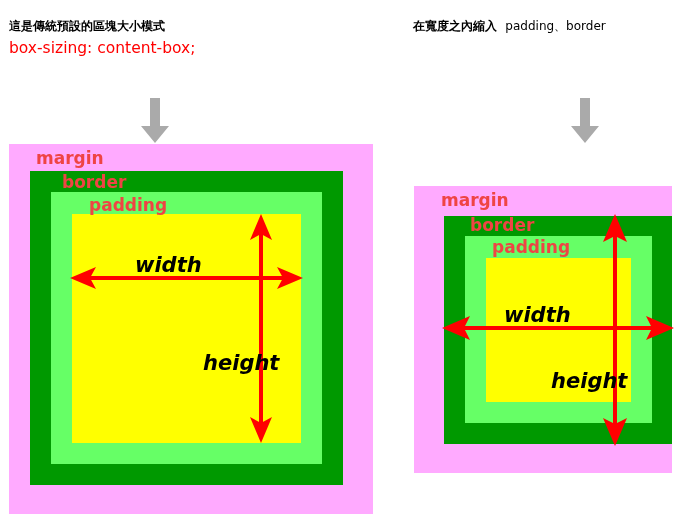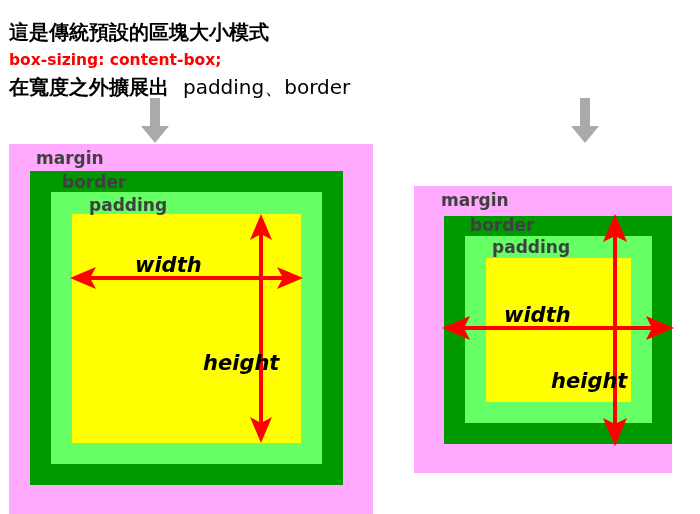--- a/index.html
+++ b/index.html
@@ -16,30 +16,30 @@
   }
 
   
   .caption {
     position: absolute;
     line-height: 1.55;
     color: #000000;
     white-space: nowrap;
   }
   .caption .line {
-    font-size: 20px;
+    font-size: 12px;
     font-weight: bold;
     letter-spacing: 0px;
   }
   .caption .line.plain {
     font-weight: bold;
   }
   .caption .line.code {
     color: #ff0000;
-    font-weight: bold;
+    font-weight: normal;
     font-size: 15.5px;
   }
   .caption .line .latin {
     font-weight: normal;
   }
 
   #caption-left  { left: 9px;   top: 17px; }
   #caption-right { left: 413px; top: 17px; }
 
   
@@ -68,21 +68,21 @@
   }
   .content-box {
     position: absolute;
     background: #ffff00;
   }
 
   .layer-label {
     position: absolute;
     font-size: 17px;
     font-weight: bold;
-    color: #404040;
+    color: #ef4444;
     white-space: nowrap;
     z-index: 6;
   }
 
   .dim-label {
     position: absolute;
     font-size: 21px;
     font-weight: bold;
     color: #000000;
     white-space: nowrap;
@@ -125,24 +125,24 @@
   #dim-height-right { left: 551px; top: 369px; }
 
   #arrows-right { left: 432px; top: 204px; width: 252px; height: 252px; }
 </style>
 </head>
 <body>
 
 <div class="caption" id="caption-left">
   <div class="line plain">這是傳統預設的區塊大小模式</div>
   <div class="line code">box-sizing: content-box;</div>
-  <div class="line plain"><span>在寬度之外擴展出</span>&nbsp;&nbsp;<span class="latin">padding、border</span></div>
 </div>
 
 <div class="caption" id="caption-right">
+  <div class="line plain"><span>在寬度之內縮入</span>&nbsp;&nbsp;<span class="latin">padding、border</span></div>
 </div>
 
 <svg class="down-arrow" id="arrow-left-down" viewBox="0 0 30 46">
   <polygon points="10,0 20,0 20,28 29,28 15,45 1,28 10,28" fill="#aaaaaa"></polygon>
 </svg>
 <svg class="down-arrow" id="arrow-right-down" viewBox="0 0 30 46">
   <polygon points="10,0 20,0 20,28 29,28 15,45 1,28 10,28" fill="#aaaaaa"></polygon>
 </svg>
 
 <div class="boxmodel" id="diagram-left">

